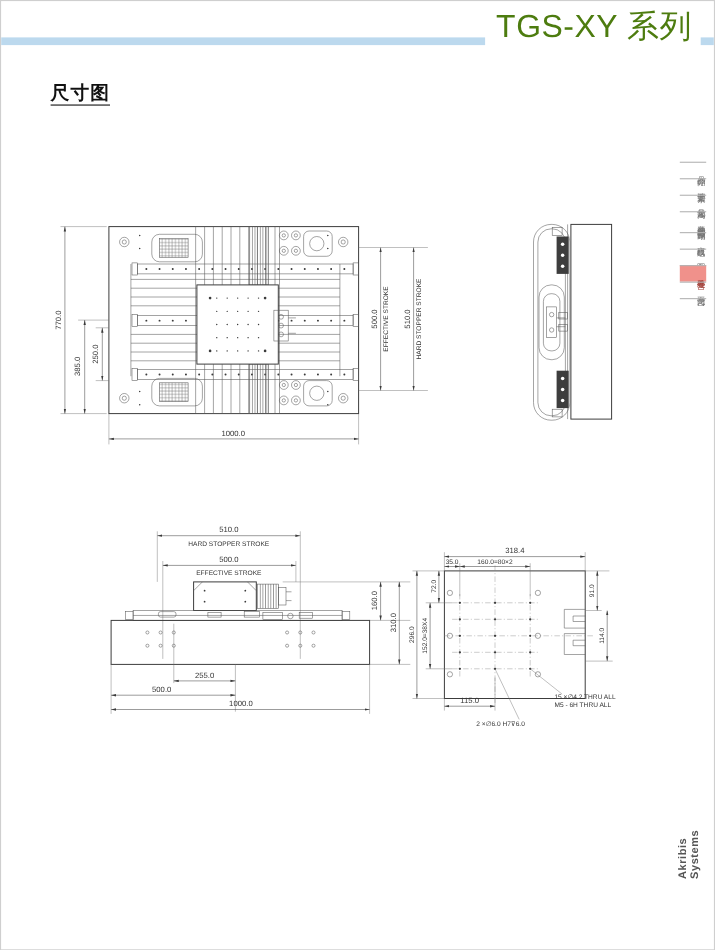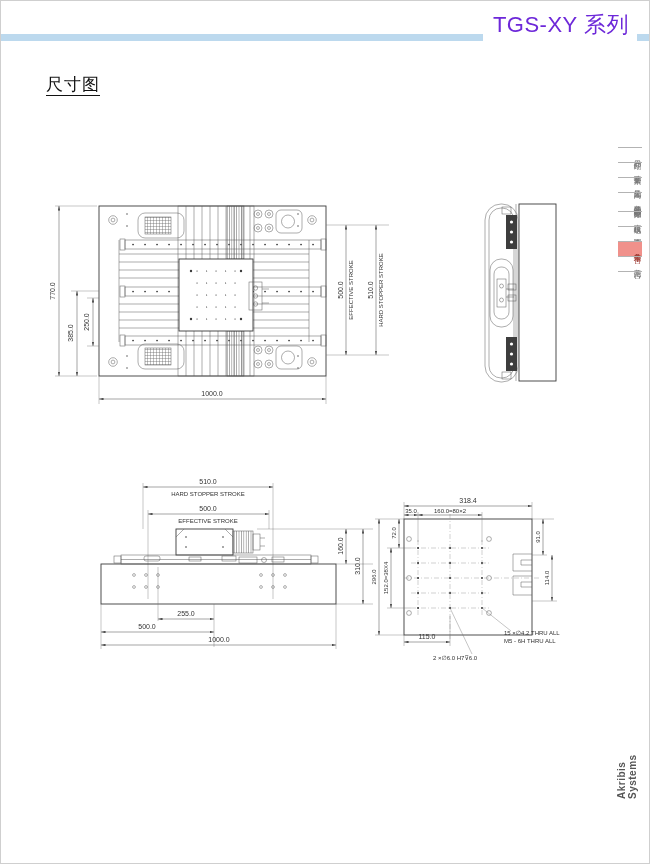--- a/index.html
+++ b/index.html
@@ -4,23 +4,23 @@
 <style>
   html,body{margin:0;padding:0;background:#fff;}
   .page{position:relative;width:650px;height:864px;box-sizing:border-box;border:1px solid #cfcfcf;
         background:#fff;font-family:"Liberation Sans",sans-serif;overflow:hidden;}
 
   
   .header{position:absolute;top:0;left:0;right:0;height:48px;display:flex;align-items:center;}
   .hbar{height:7px;background:#BCD9EE;transform:translateY(12px);}
   .hbar.left{flex:1;margin-right:10px;}
   .hbar.right{width:12px;margin-left:8px;}
-  .title{font-size:22px;color:#6d28d9;white-space:nowrap;letter-spacing:0.5px;text-align:right;}
-
-  .section-title{position:absolute;left:45px;top:72px;font-size:17px;font-weight:normal;color:#111;
+  .title{font-size:29px;color:#4d7c0f;white-space:nowrap;letter-spacing:0.5px;text-align:right;}
+
+  .section-title{position:absolute;left:45px;top:72px;font-size:17px;font-weight:bold;color:#111;
         text-decoration:underline;text-underline-offset:5px;text-decoration-thickness:1px;letter-spacing:1px;}
 
   
   svg{position:absolute;overflow:visible;}
   #top-view{left:40px;top:185px;width:400px;height:250px;}
   #side-view{left:455px;top:188px;width:140px;height:210px;}
   #front-view{left:88px;top:470px;width:300px;height:195px;}
   #hole-view{left:370px;top:493px;width:240px;height:170px;}
 
   svg .ln{fill:none;stroke:#3b3b3b;stroke-width:0.9;}

